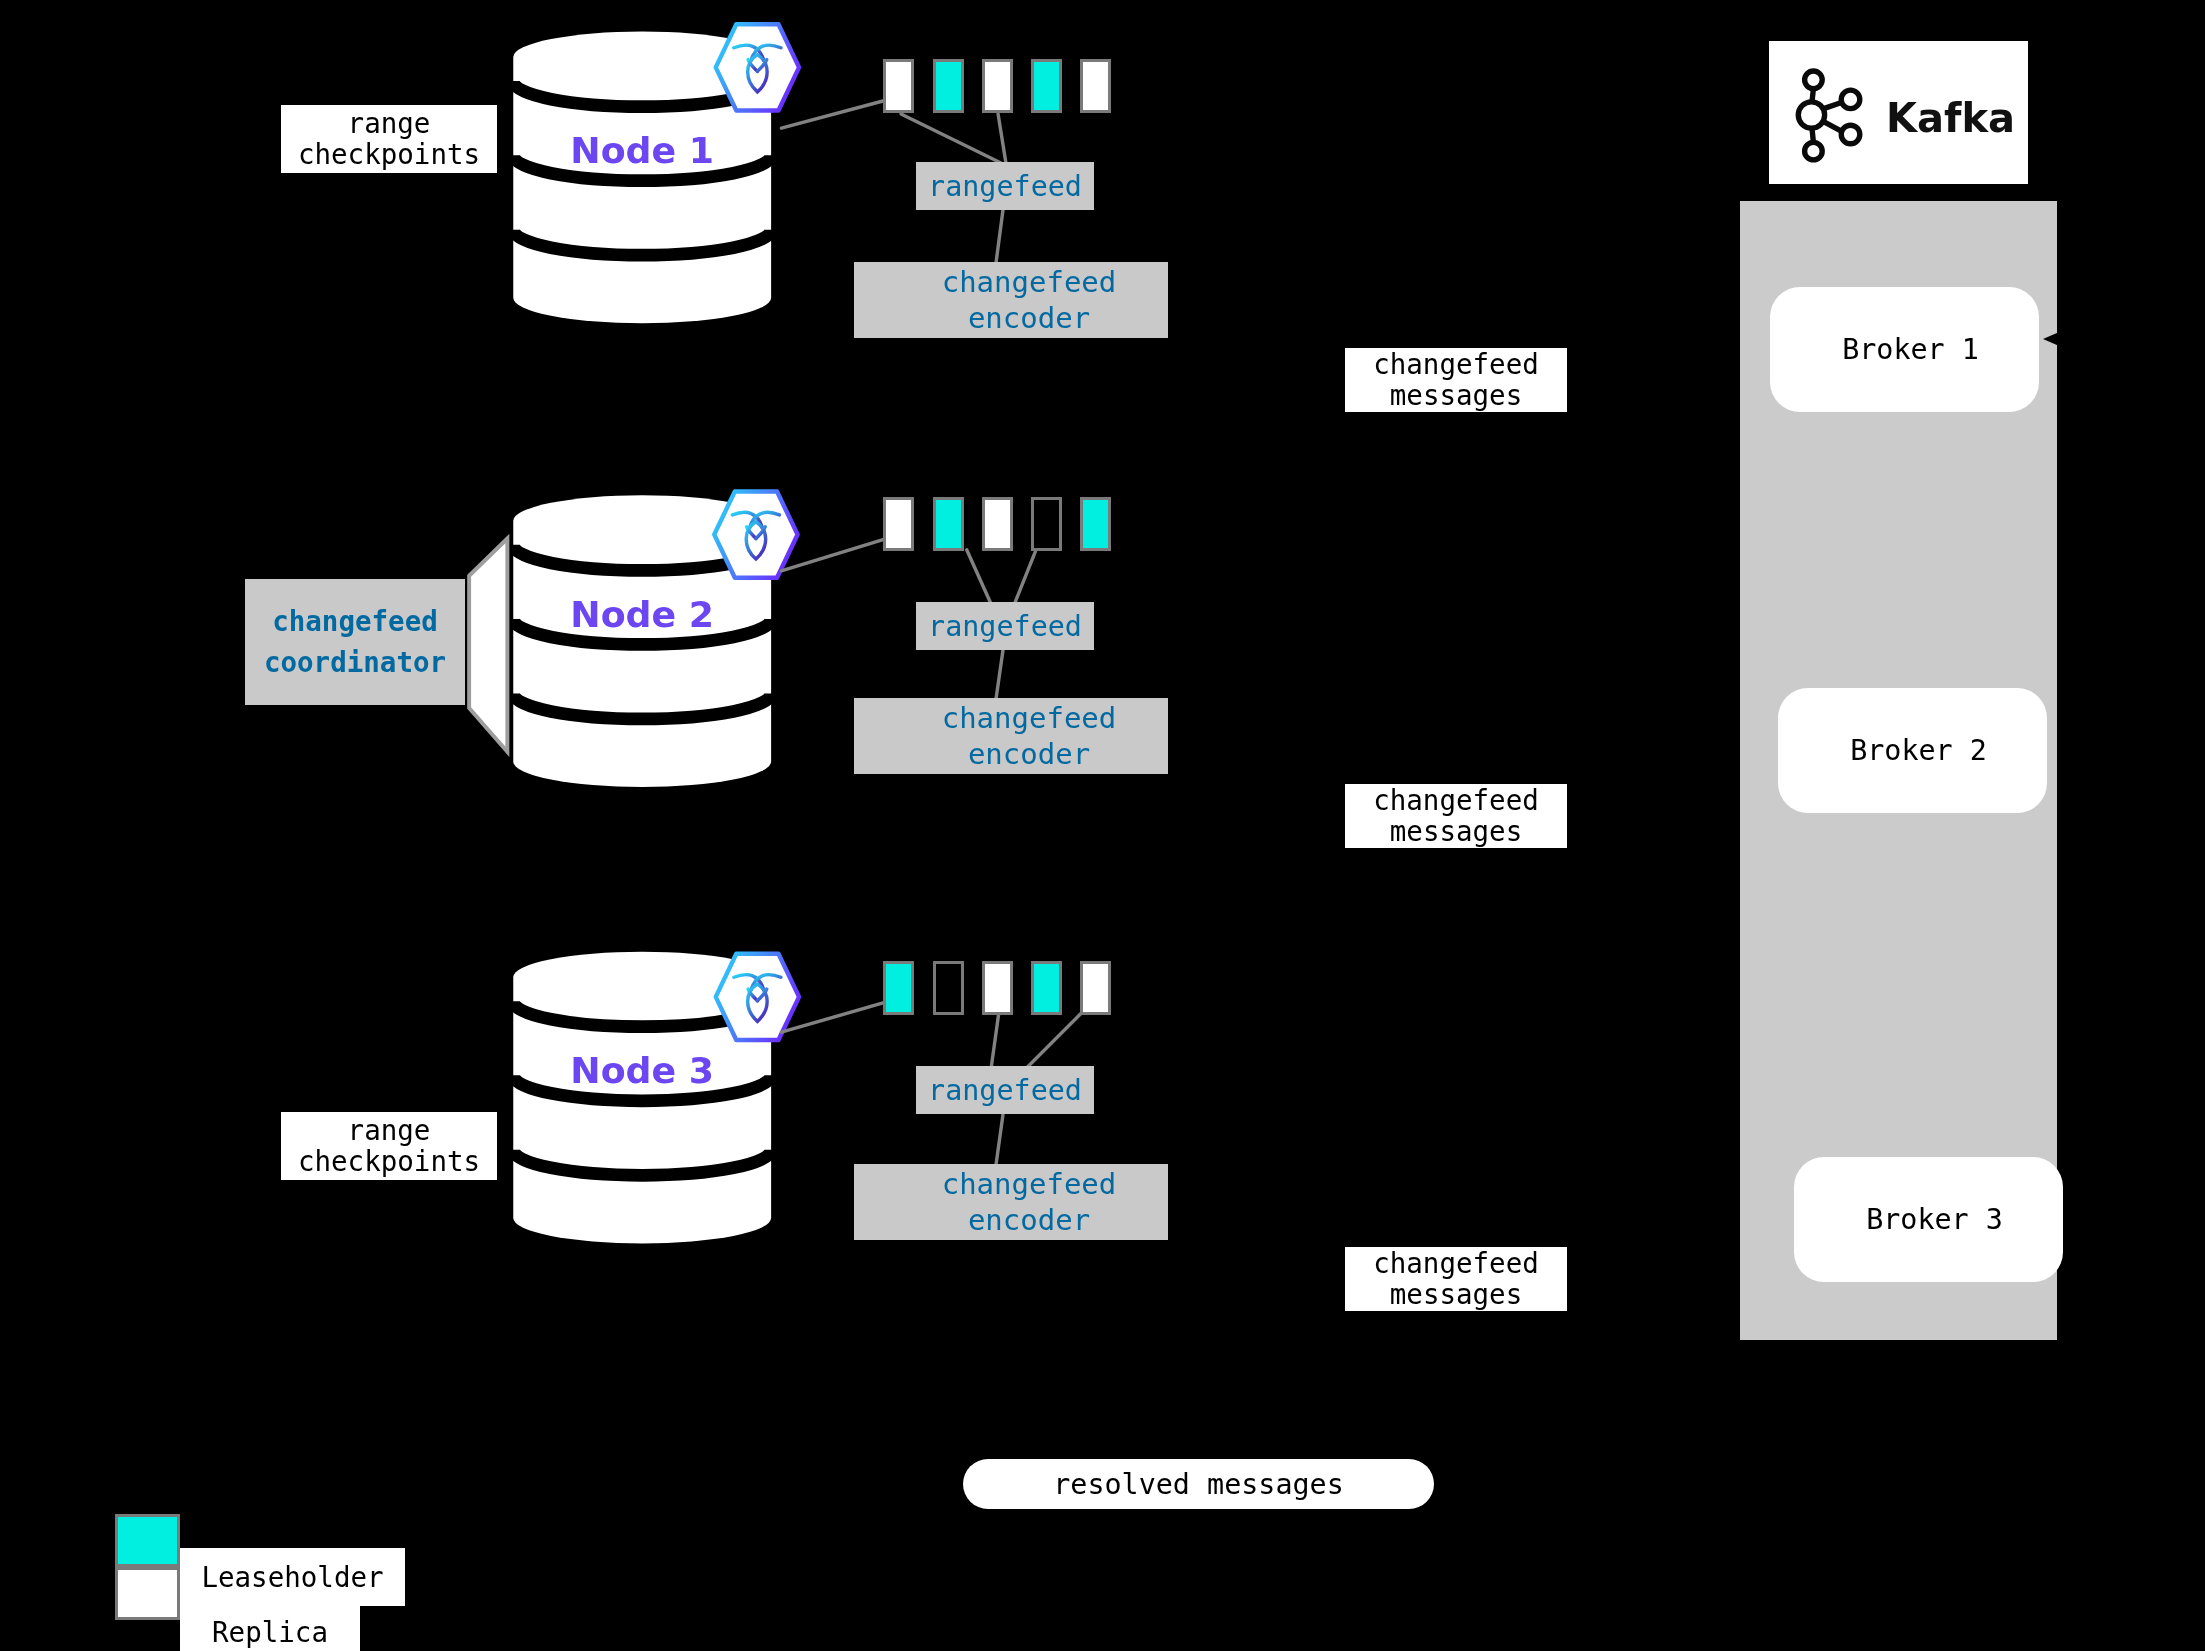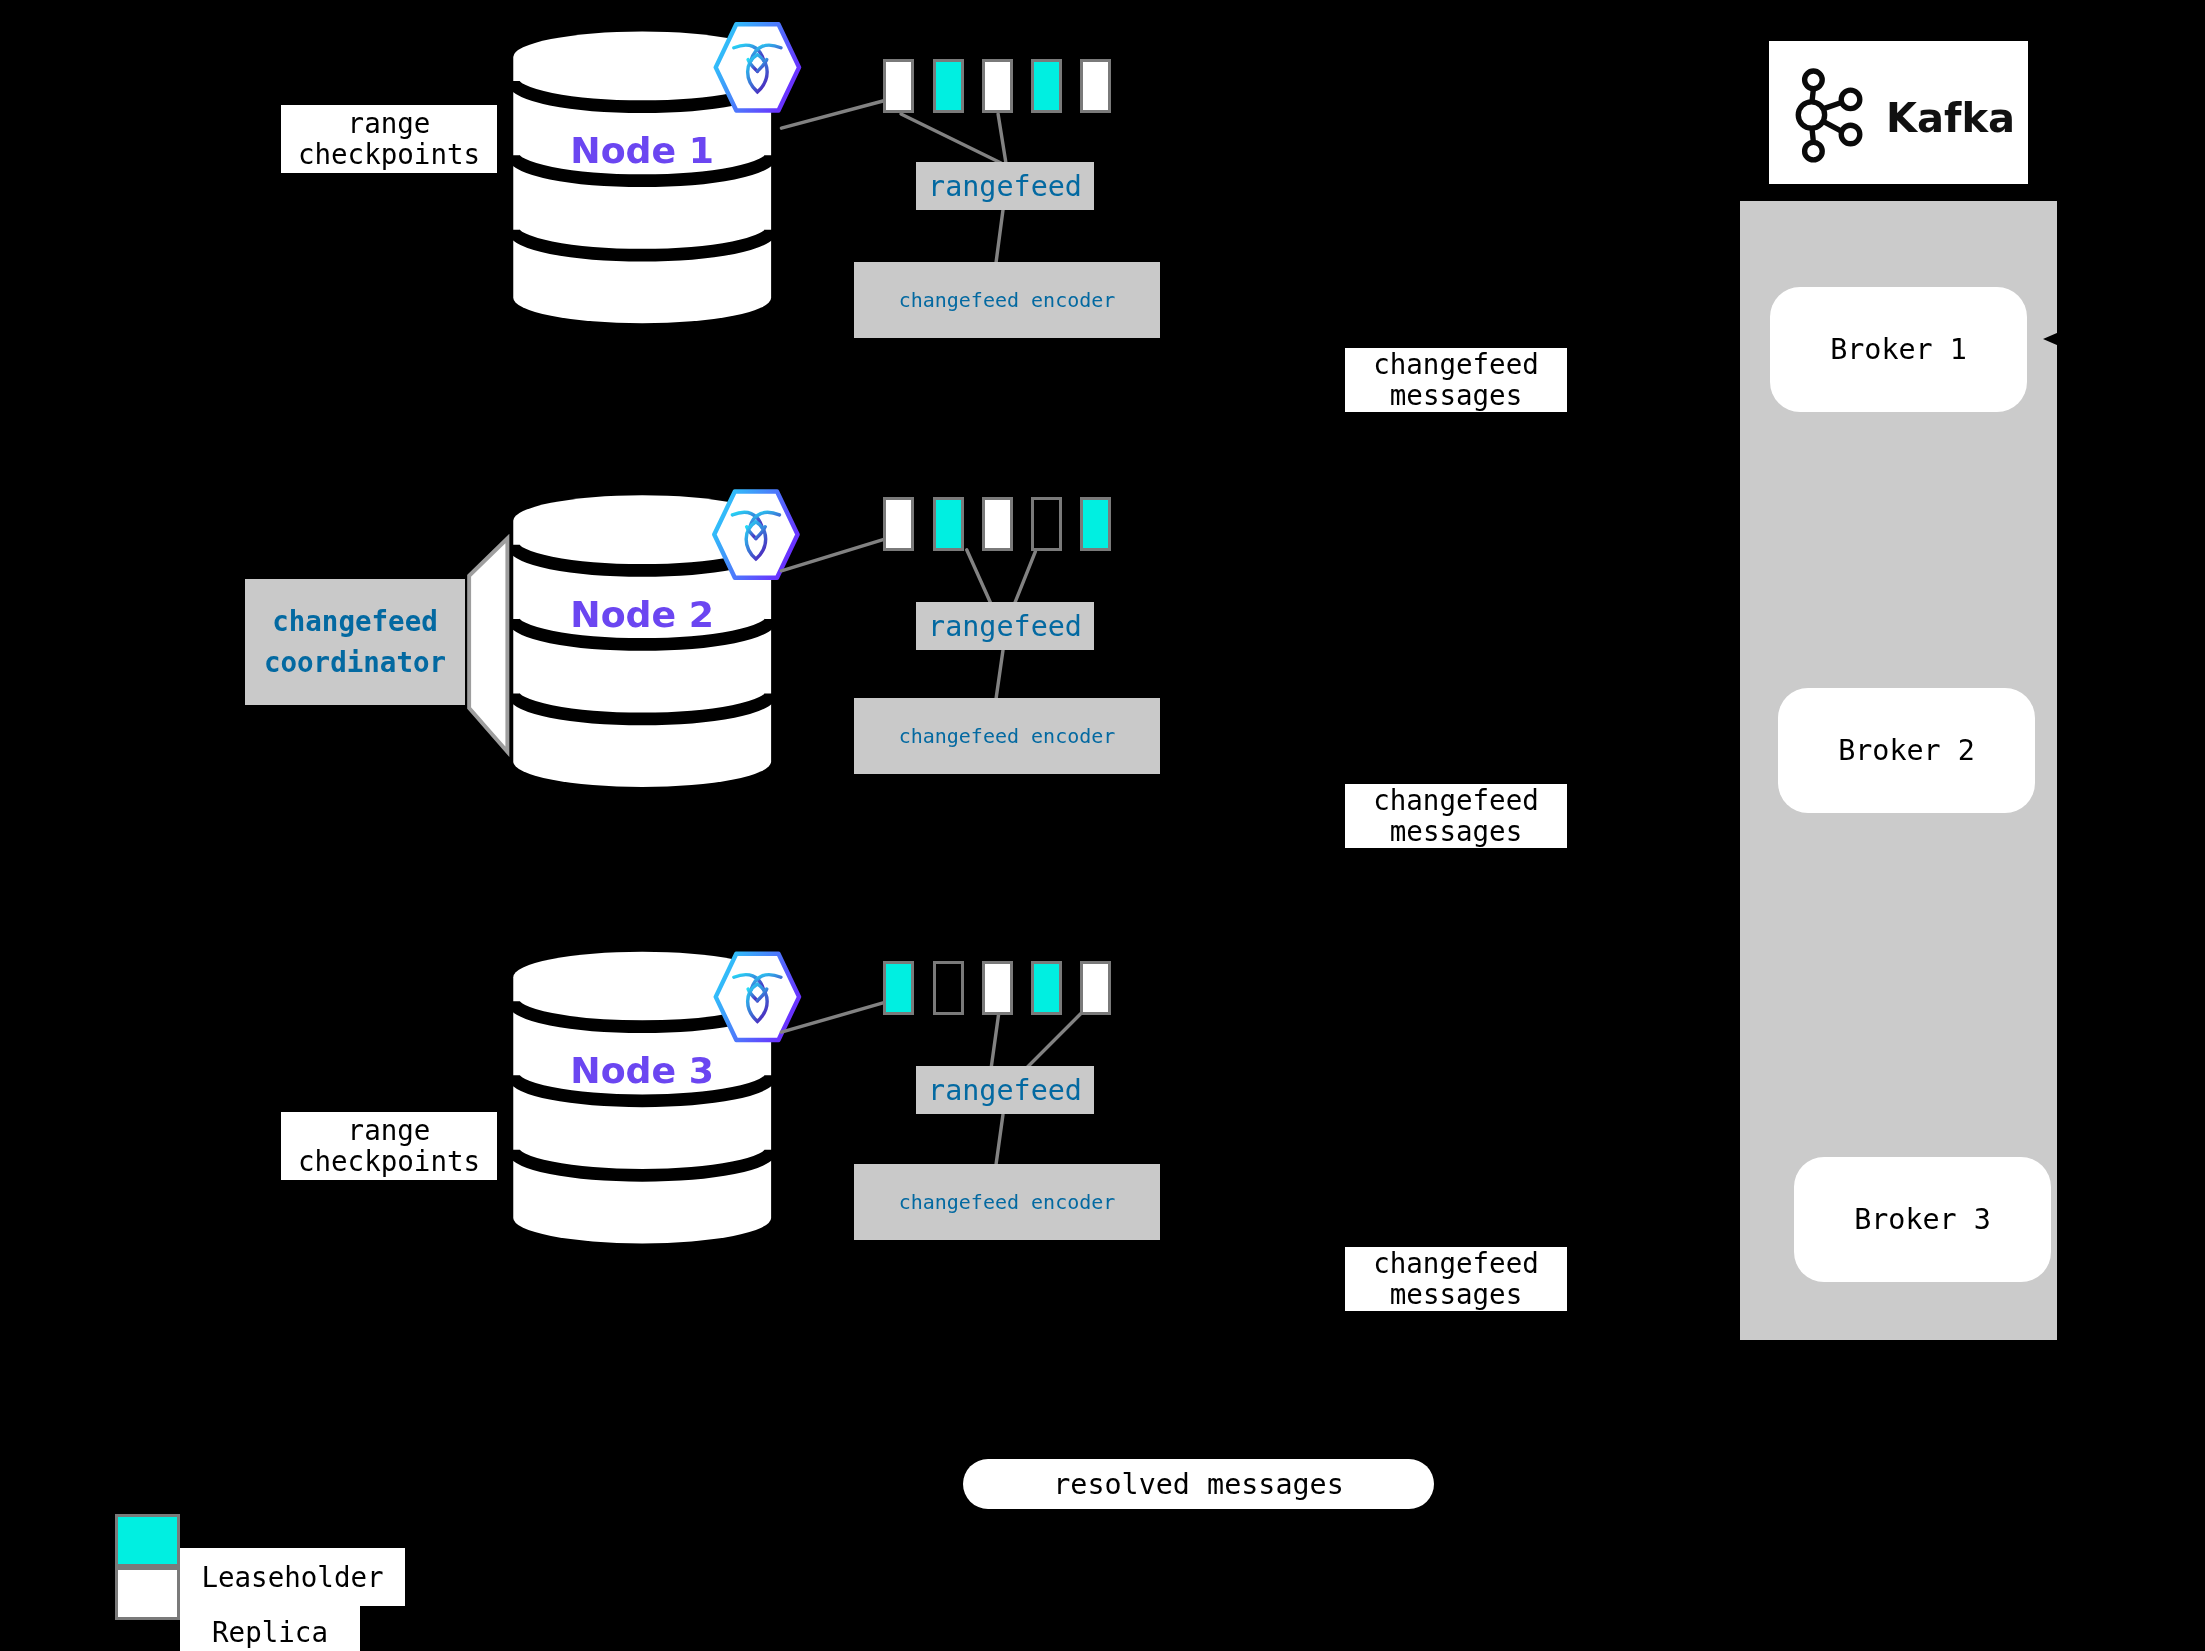--- a/index.html
+++ b/index.html
@@ -6,25 +6,25 @@
   #canvas{position:relative;width:2205px;height:1652px;background:#000;overflow:hidden;
           font-family:"DejaVu Sans Mono",monospace;}
   .abs{position:absolute;}
   .wbox{position:absolute;background:#ffffff;color:#000;display:flex;align-items:center;
         justify-content:center;text-align:center;overflow:hidden;}
   .gbox{position:absolute;background:#c9c9c9;color:#0369a1;display:flex;align-items:center;
         justify-content:center;text-align:center;overflow:hidden;}
   .rc{width:216px;height:68px;font-size:27.5px;line-height:31px;left:281px;}
   .cm{left:1345px;width:222px;height:64px;font-size:27.5px;line-height:31px;}
   .rf{left:916px;width:178px;height:48px;font-size:28.4px;}
-  .enc{left:854px;width:306px;height:76px;font-size:20px;line-height:36px;}
+  .enc{left:854px;width:278px;height:76px;font-size:29px;line-height:36px;padding-left:36px;}
   .coord{left:245px;top:579px;width:220px;height:126px;font-size:27.5px;line-height:41px;
          font-weight:bold;}
   .broker{left:1770px;width:257px;height:125px;border-radius:30px;background:#ffffff;
-          font-size:28.4px;}
+          font-size:28.4px;padding-left:12px;}
   .rbox{position:absolute;width:31px;height:54px;border:3.4px solid #7a7a7a;box-sizing:border-box;}
   .rbox[data-type="leaseholder"]{background:#00efe1;}
   .rbox[data-type="replica"]{background:#ffffff;}
   .rbox[data-type="empty"]{background:transparent;}
   .pill{left:963px;top:1459px;width:471px;height:50px;border-radius:25.5px;font-size:28.4px;}
   .legend-sq{position:absolute;left:115px;width:65px;box-sizing:border-box;
              border:3.9px solid #7a7a7a;}
   .legend-lbl{font-size:27.5px;margin-top:36px;}
   #kafka-wordmark{font-family:"DejaVu Sans",sans-serif;font-weight:bold;font-size:40px;
                   color:#111;}

